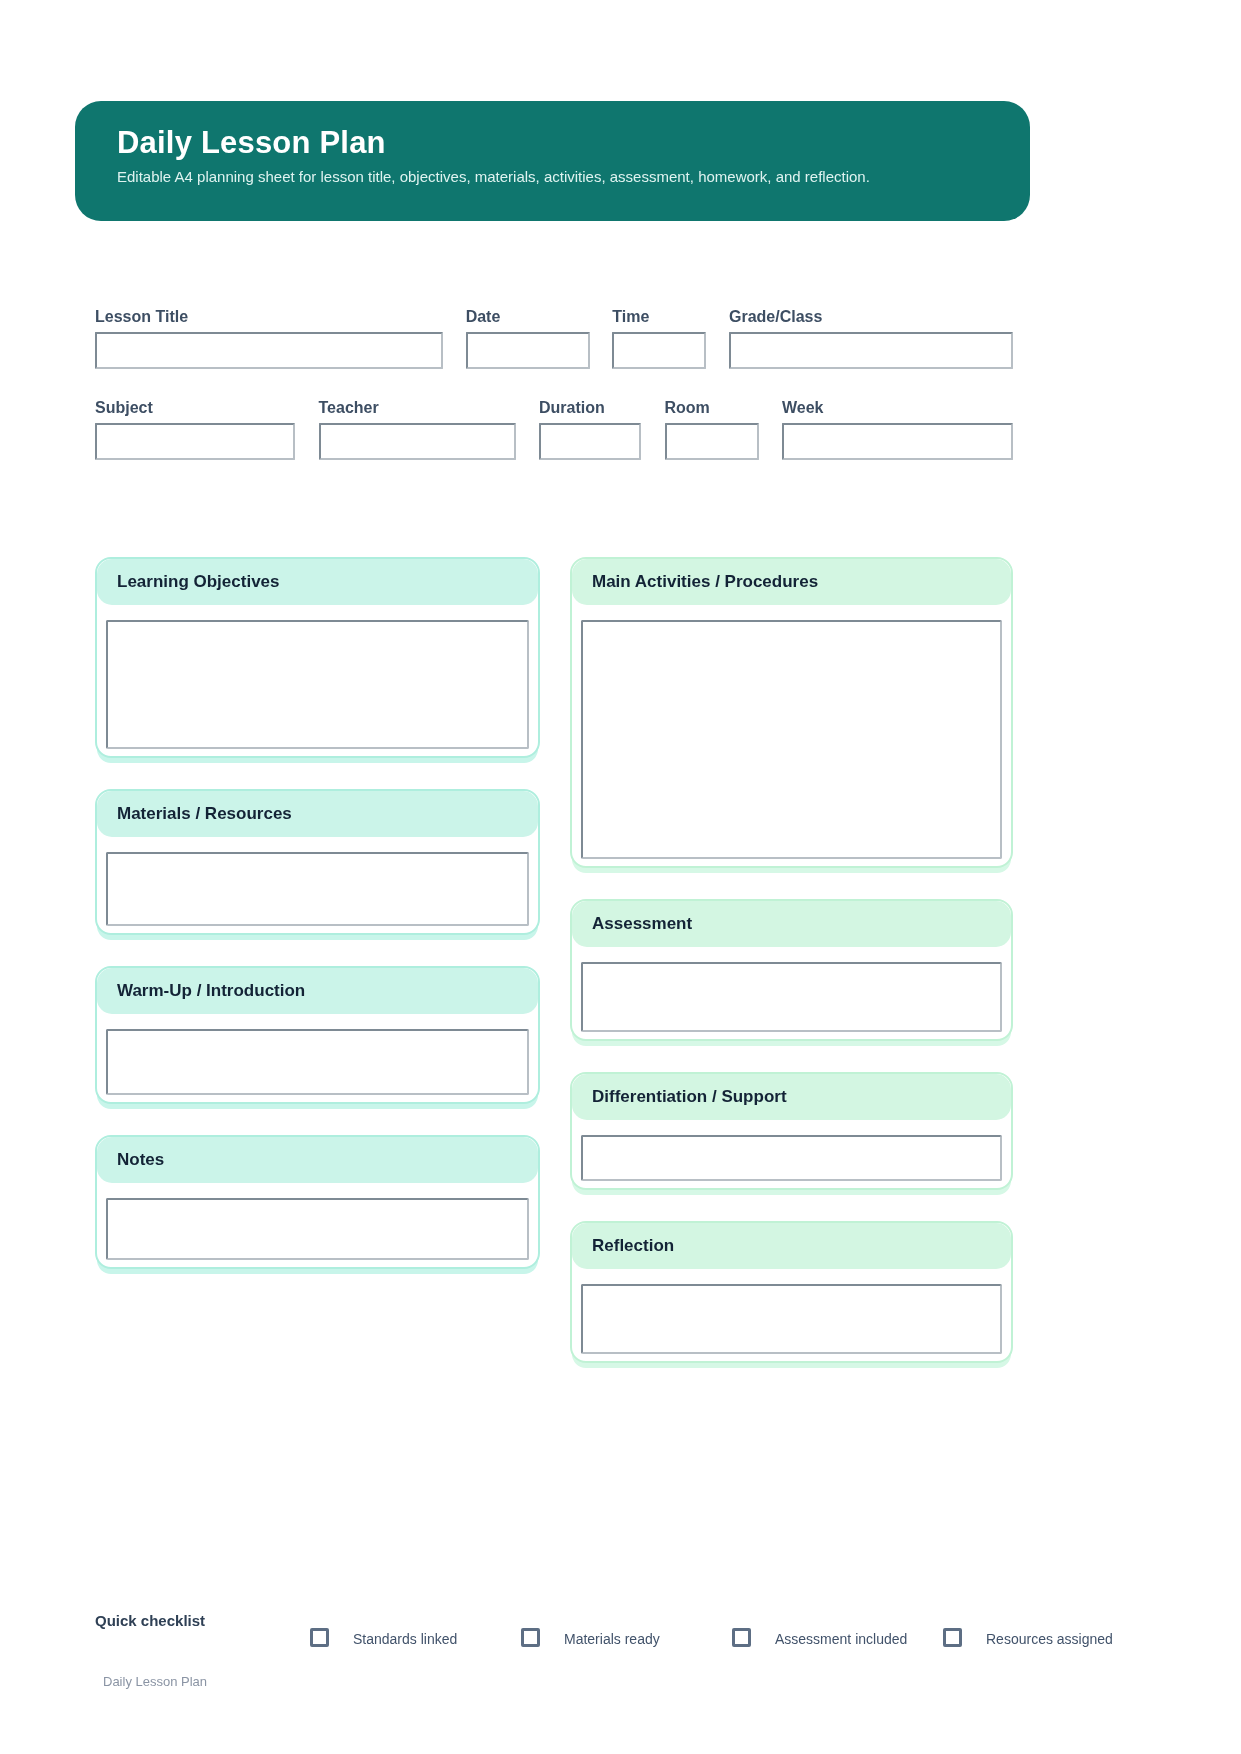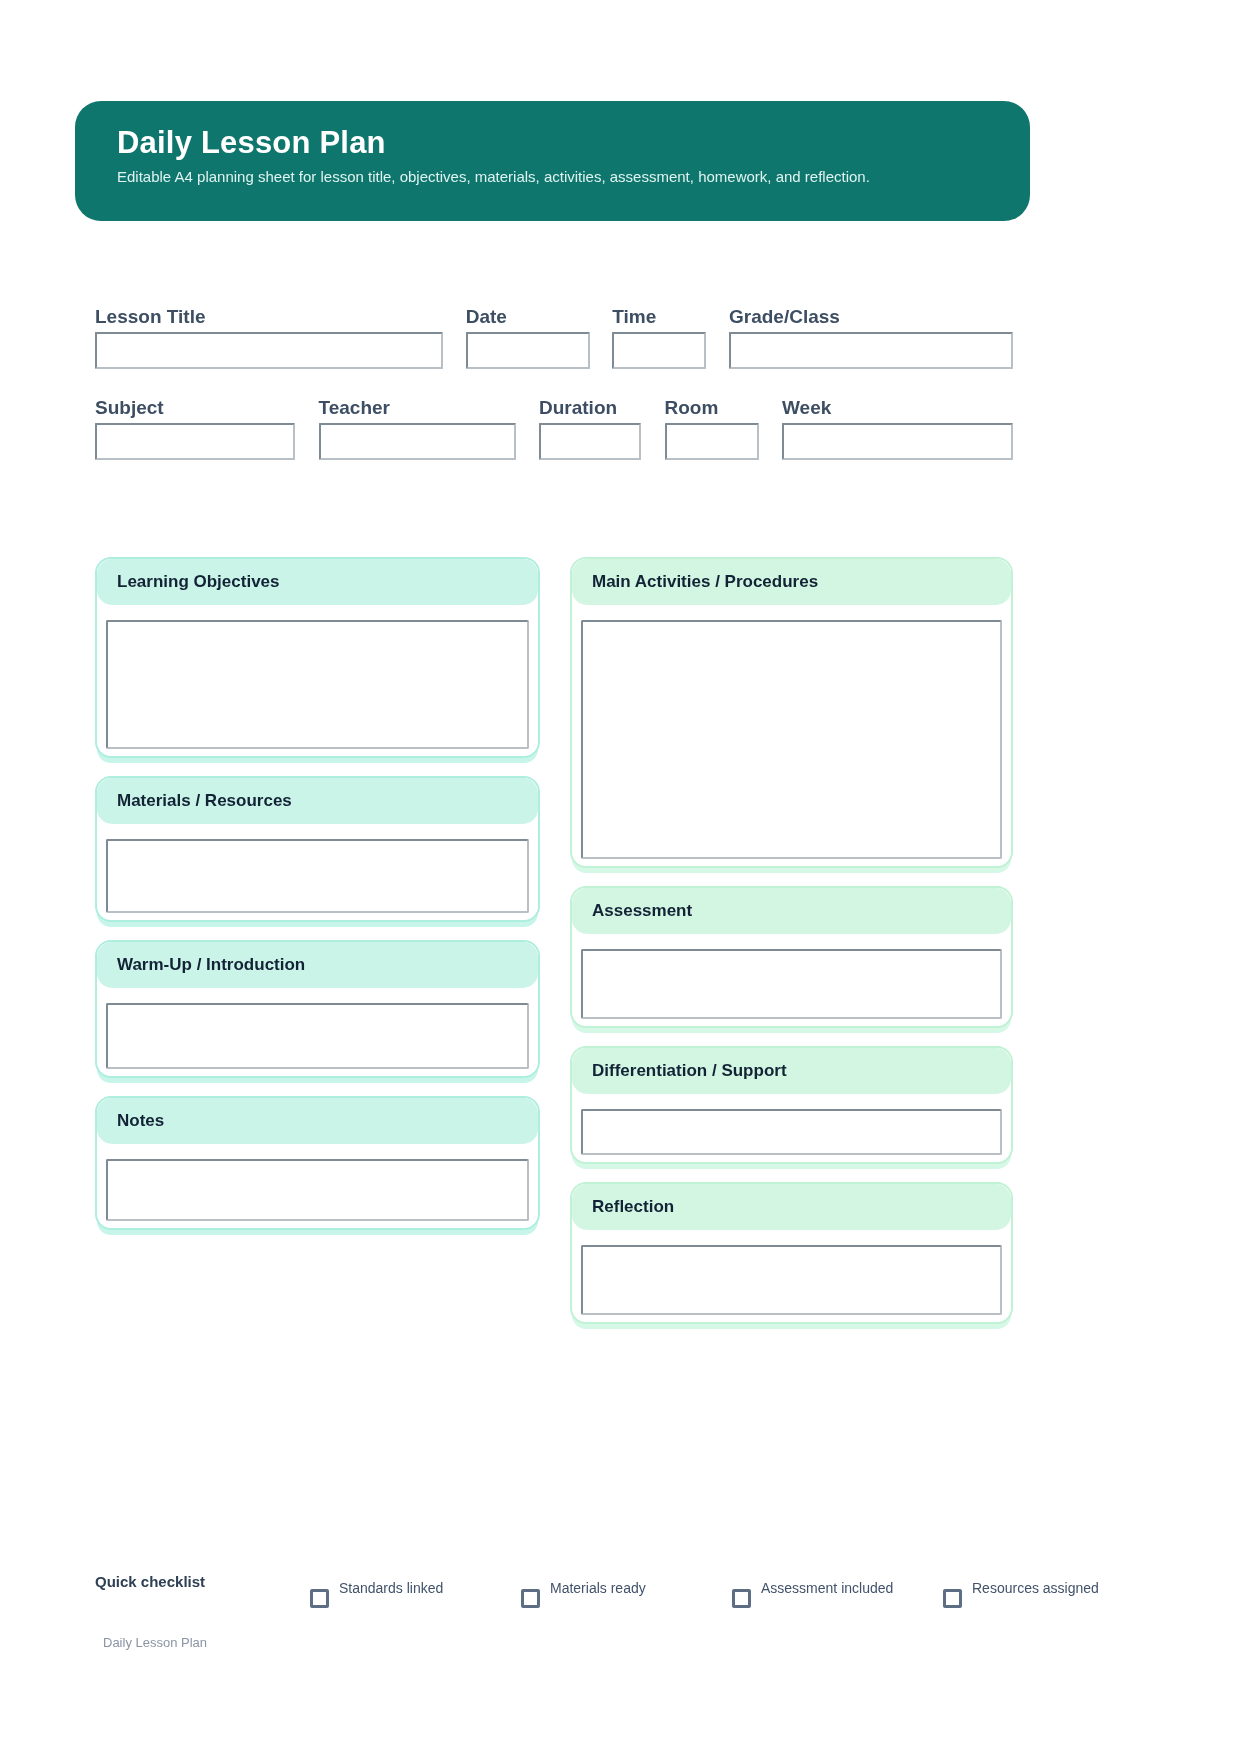--- a/index.html
+++ b/index.html
@@ -19,51 +19,51 @@
   
   .hero{margin:85px 211px 0 75px;height:120px;background:var(--teal);
         border-radius:26px;padding:25px 42px;}
   .hero h1{color:#ffffff;font-size:31px;font-weight:bold;letter-spacing:.2px;line-height:34px;}
   .hero p{color:var(--hero-subtitle);font-size:15px;margin-top:8px;line-height:18px;}
 
   
   .meta-form{margin:88px 228px 0 95px;width:918px;}
   .form-row{display:flex;justify-content:space-between;}
   .form-row + .form-row{margin-top:31px;align-items:flex-end;}
-  .field label{display:block;font-size:19px;font-weight:bold;color:var(--label);
+  .field label{display:block;font-size:16px;font-weight:bold;color:var(--label);
                margin-bottom:7px;line-height:16px;}
   .field input{display:block;width:100%;height:37px;background:#fff;border-radius:1px;
                border:2px solid;padding:0 8px;font-size:14px;color:var(--title-dark);
                border-color:var(--input-dark) var(--input-light) var(--input-light) var(--input-dark);}
   .w-lesson{width:348px;} .w-date{width:124px;} .w-time{width:94px;} .w-grade{width:284px;}
   .w-subject{width:200px;} .w-teacher{width:197px;} .w-duration{width:102px;} .w-room{width:94px;} .w-week{width:231px;}
 
   
   .sections{margin:97px 228px 0 95px;display:flex;gap:30px;}
-  .col{display:flex;flex-direction:column;gap:18px;}
+  .col{display:flex;flex-direction:column;gap:31px;}
   .col-left{width:445px;}
   .col-right{width:443px;justify-content:center;}
   .card{background:#fff;border:2px solid;border-radius:16px;}
   .col-left .card{border-color:var(--left-border);box-shadow:0 7px 0 -2px var(--left-shadow);}
   .col-right .card{border-color:var(--right-border);box-shadow:0 7px 0 -2px var(--right-shadow);}
   .card-header{border-radius:15px;padding:13px 20px;font-size:17px;font-weight:bold;
                color:var(--title-dark);line-height:20px;}
   .col-left .card-header{background:var(--left-head);}
   .col-right .card-header{background:var(--right-head);}
   .card-body{padding:15px 9px 7px 9px;}
   .card-body textarea{display:block;width:100%;resize:none;background:#fff;border-radius:2px;
                border:2px solid;font-family:inherit;font-size:14px;padding:6px 8px;color:var(--title-dark);
                border-color:var(--input-dark) var(--input-light) var(--input-light) var(--input-dark);}
   .ta-lo{height:129px;} .ta-mr{height:74px;} .ta-wu{height:66px;} .ta-hf{height:56px;} .ta-no{height:62px;}
   .ta-ma{height:239px;} .ta-as{height:70px;} .ta-ds{height:46px;} .ta-rf{height:70px;}
 
   
   .checklist{margin:249px 128px 0 95px;display:flex;align-items:flex-start;}
   .checklist-title{width:215px;font-size:15px;font-weight:bold;color:var(--checklist-title);line-height:18px;}
-  .check-item{width:211px;display:flex;gap:10px;align-items:flex-start;margin-top:7px;}
+  .check-item{width:211px;display:flex;gap:24px;align-items:flex-end;margin-top:7px;}
   .check-item:last-child{width:auto;}
   .cb{flex:none;width:19px;height:19px;margin-top:9px;border:3px solid var(--check-border);
       border-radius:2px;background:#fff;cursor:pointer;}
   .check-label{font-size:14px;color:var(--check-text);line-height:16px;}
 
   
   .doc-footer{margin:27px 0 0 103px;font-size:13px;color:var(--footer-text);}
 </style>
 </head>
 <body>

